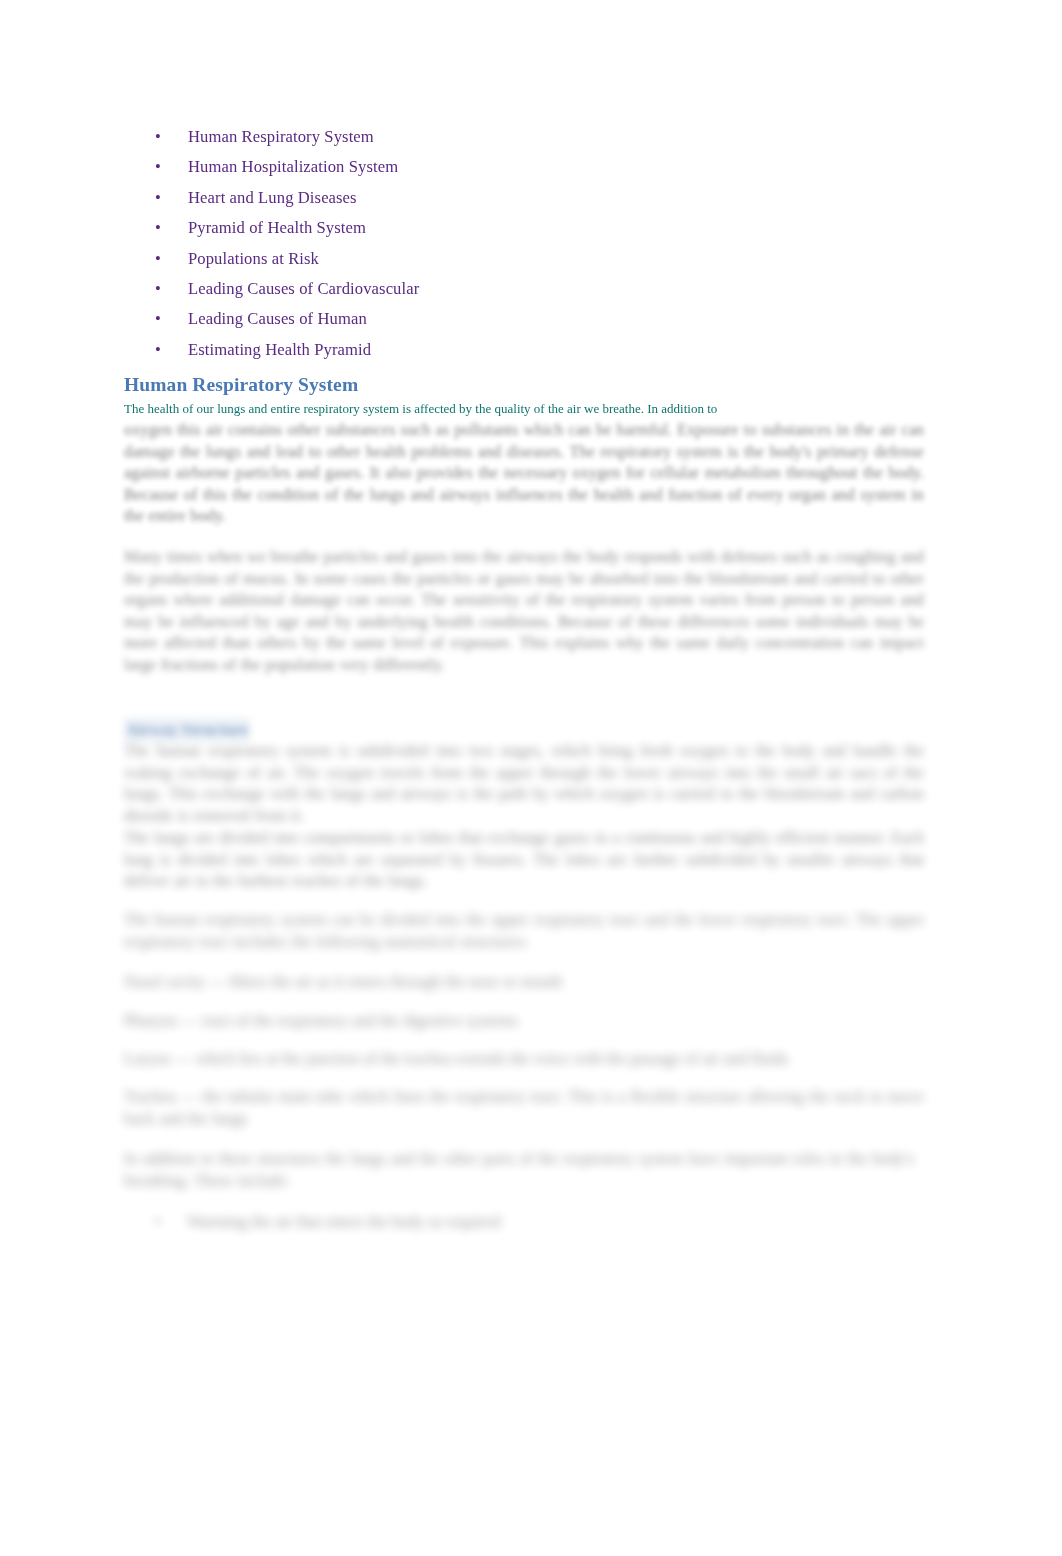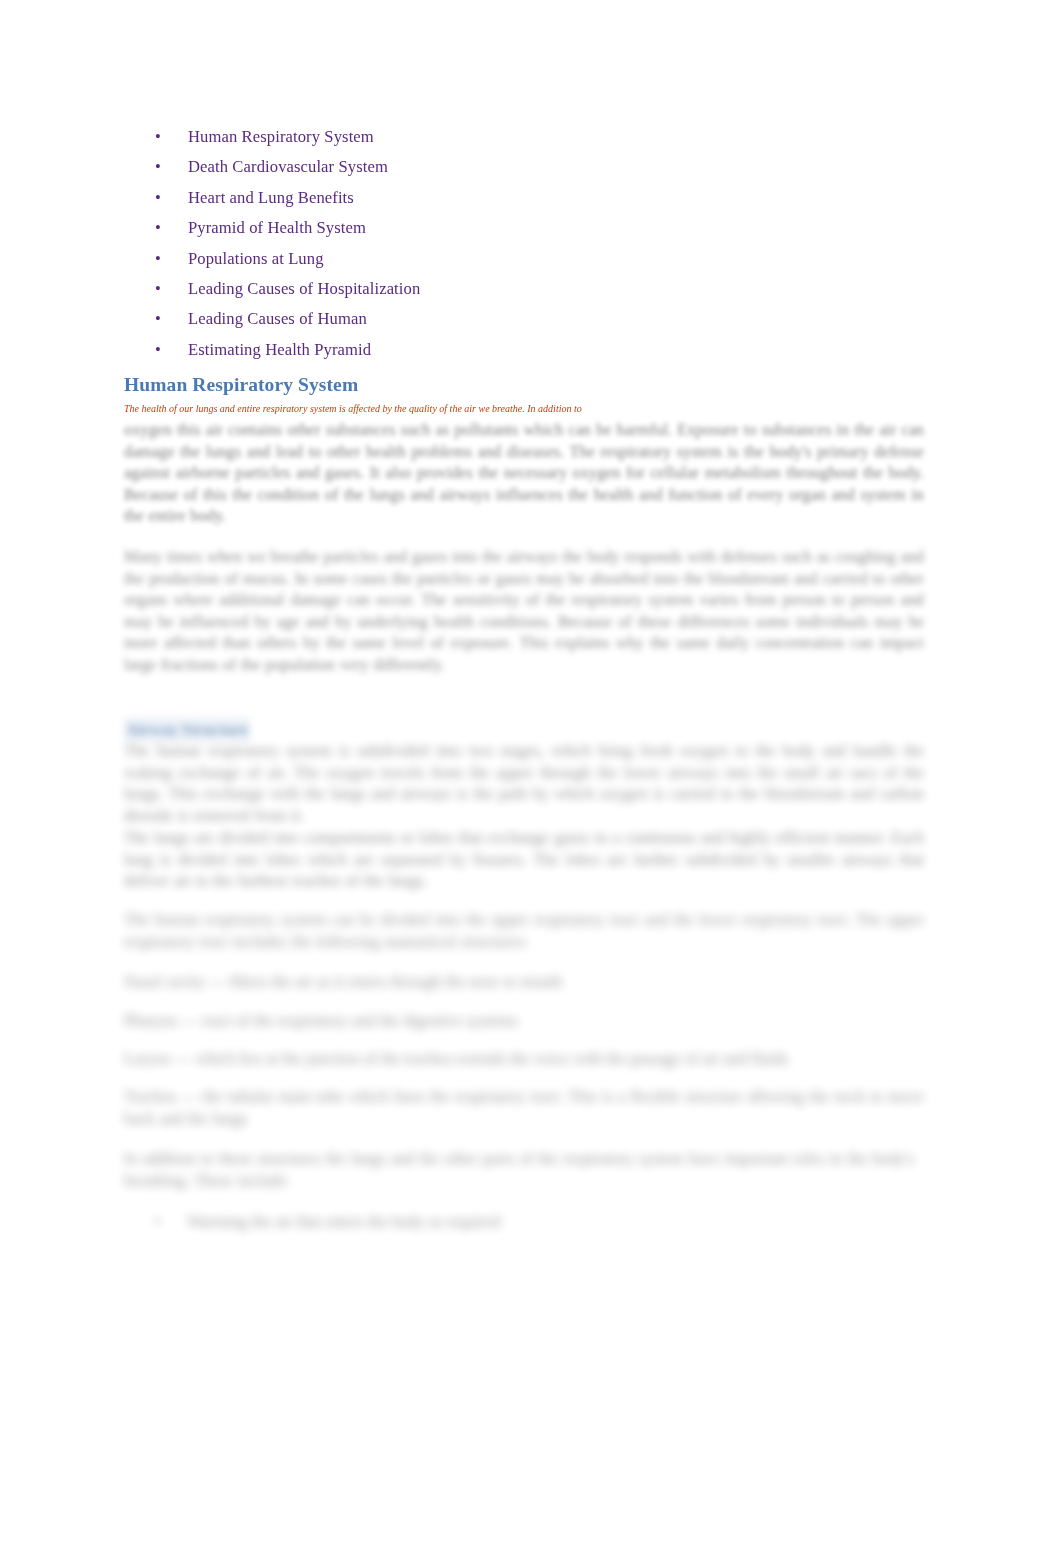--- a/index.html
+++ b/index.html
@@ -67,25 +67,24 @@
     letter-spacing: 0.1px;
     line-height: 24px;
   }
 
   
   .body-line-sharp {
     position: absolute;
     left: 124px;
     top: 398px;
     width: 830px;
-    font-size: 10px;
+    font-size: 13px;
     line-height: 21px;
-    color: #c2410c;
-    white-space: nowrap;
-    font-style: italic;
+    color: #0f766e;
+    white-space: nowrap;
   }
 
   
   .blur-para {
     position: absolute;
     left: 124px;
     font-size: 16.3px;
     line-height: 21.6px;
     color: #1a1a1a;
     text-align: justify;
@@ -142,41 +141,41 @@
 
   <div class="toc">
 
     <div class="toc-item">
       <span class="toc-bullet">•</span>
       <span class="toc-label">Human Respiratory System</span>
     </div>
 
     <div class="toc-item">
       <span class="toc-bullet">•</span>
-      <span class="toc-label">Death Cardiovascular System</span>
-    </div>
-
-    <div class="toc-item">
-      <span class="toc-bullet">•</span>
-      <span class="toc-label">Heart and Lung Benefits</span>
+      <span class="toc-label">Human Hospitalization System</span>
+    </div>
+
+    <div class="toc-item">
+      <span class="toc-bullet">•</span>
+      <span class="toc-label">Heart and Lung Diseases</span>
     </div>
 
     <div class="toc-item">
       <span class="toc-bullet">•</span>
       <span class="toc-label">Pyramid of Health System</span>
     </div>
 
     <div class="toc-item">
       <span class="toc-bullet">•</span>
-      <span class="toc-label">Populations at Lung</span>
-    </div>
-
-    <div class="toc-item">
-      <span class="toc-bullet">•</span>
-      <span class="toc-label">Leading Causes of Hospitalization</span>
+      <span class="toc-label">Populations at Risk</span>
+    </div>
+
+    <div class="toc-item">
+      <span class="toc-bullet">•</span>
+      <span class="toc-label">Leading Causes of Cardiovascular</span>
     </div>
 
     <div class="toc-item">
       <span class="toc-bullet">•</span>
       <span class="toc-label">Leading Causes of Human</span>
     </div>
 
     <div class="toc-item">
       <span class="toc-bullet">•</span>
       <span class="toc-label">Estimating Health Pyramid</span>

